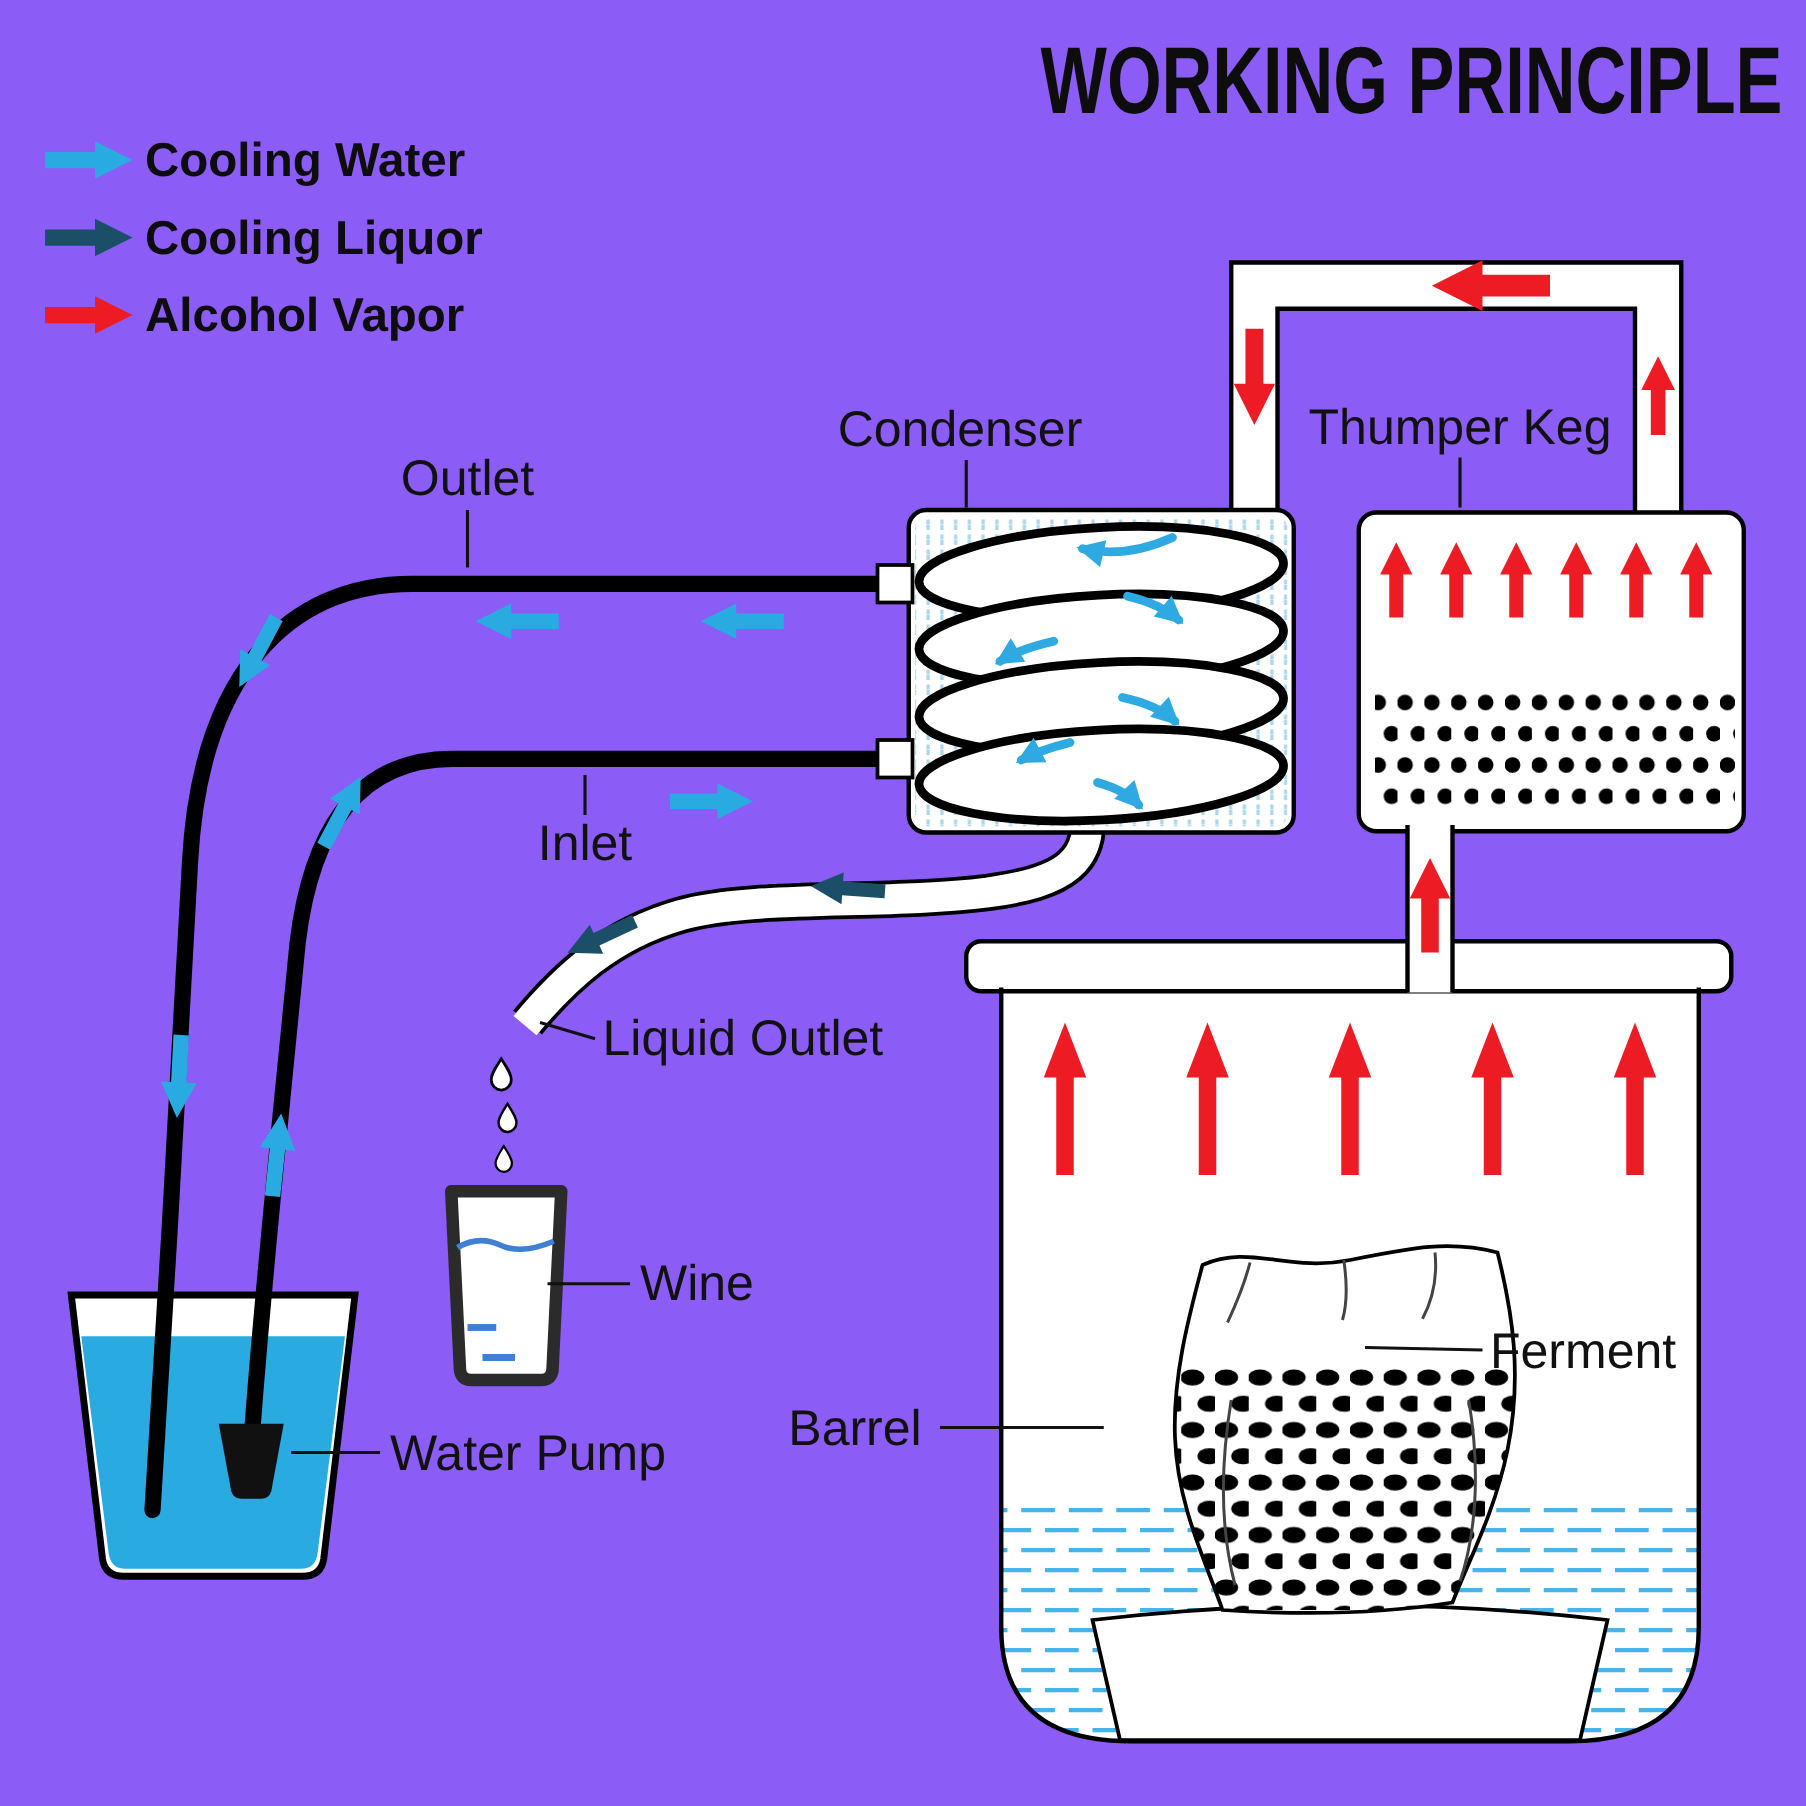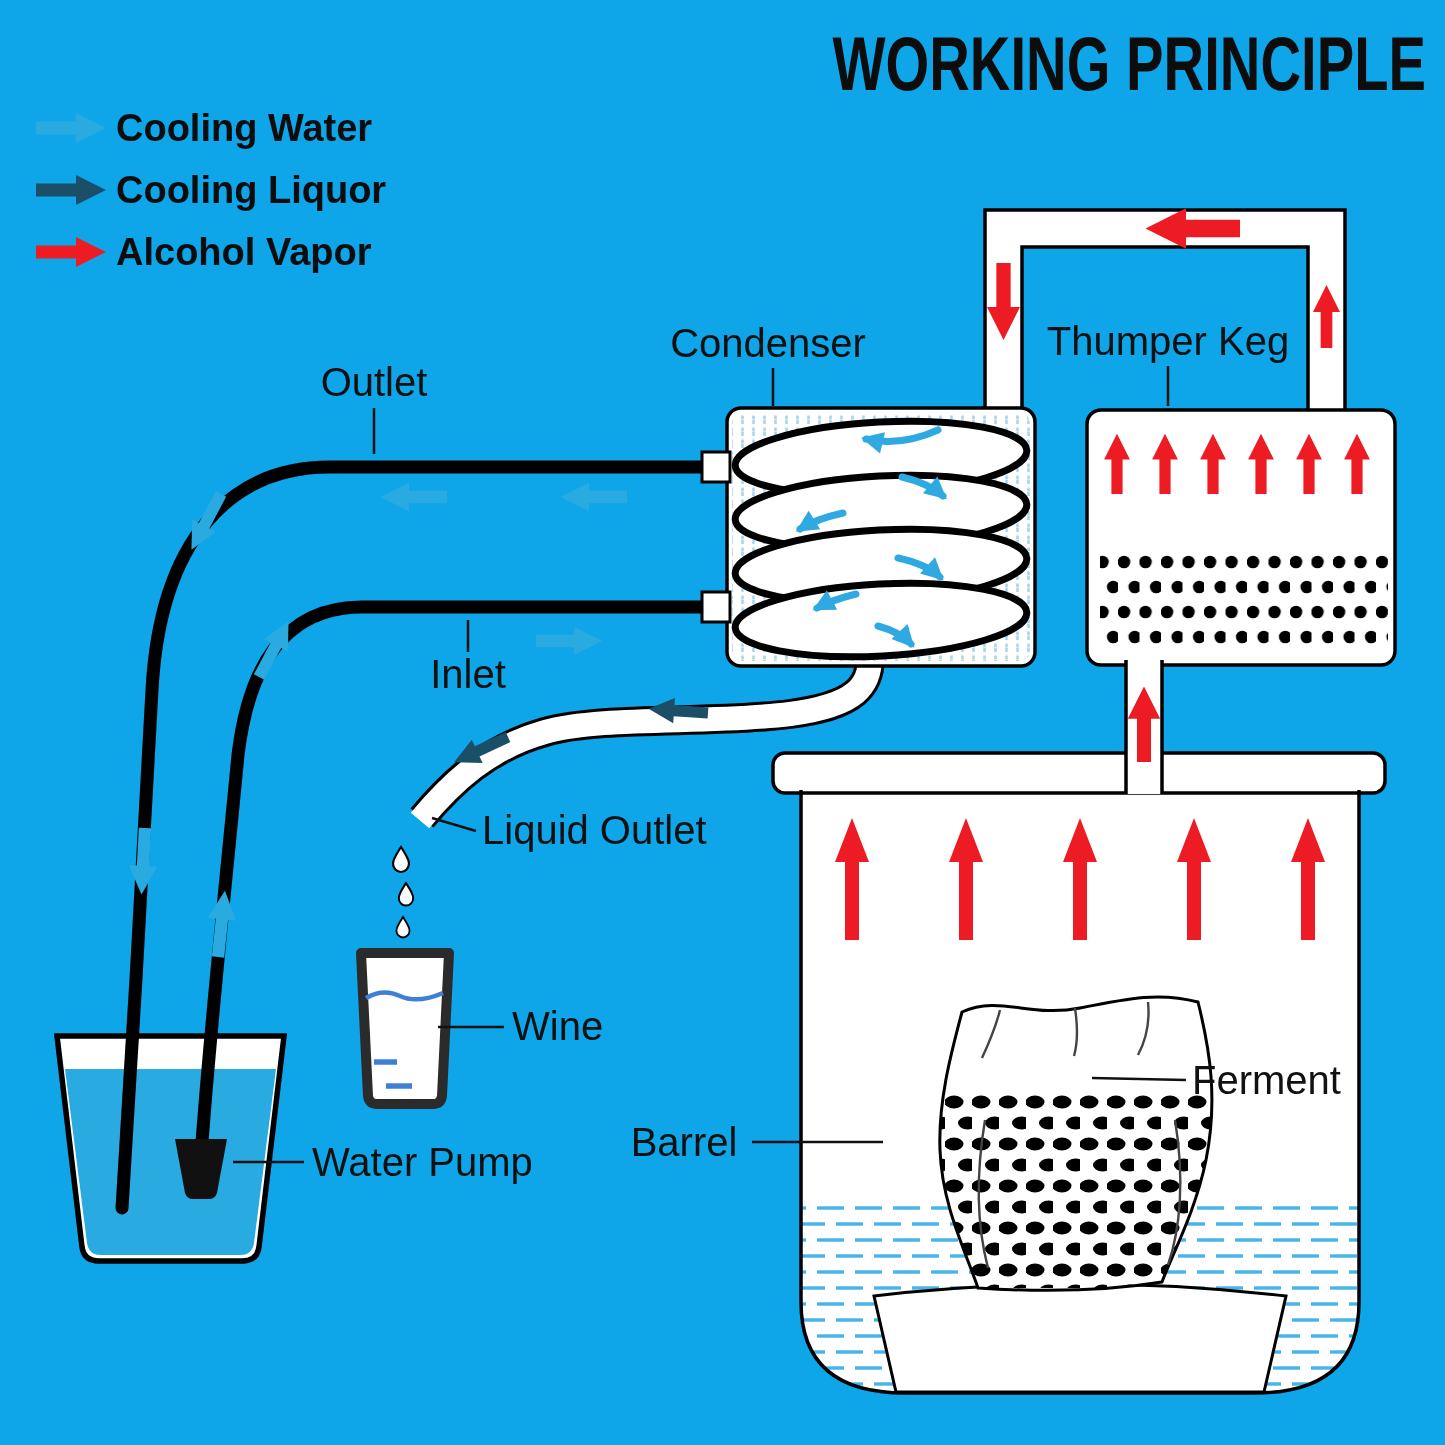--- a/index.html
+++ b/index.html
@@ -1,16 +1,16 @@
 <!DOCTYPE html>
 <html><head>
 <meta charset="utf-8">
 <style>
   html,body{margin:0;padding:0;background:#fff;}
-  .stage{position:relative;width:1445px;height:1445px;background:#0ea5e9;overflow:hidden;
+  .stage{position:relative;width:1445px;height:1445px;background:#8b5cf6;overflow:hidden;
          font-family:"Liberation Sans",sans-serif;}
   svg{position:absolute;left:0;top:0;}
   .ttl{font-family:"Liberation Sans",sans-serif;font-weight:bold;font-size:76px;fill:#0d0d0d;}
   .leg{font-family:"Liberation Sans",sans-serif;font-weight:bold;font-size:38px;fill:#0d0d0d;}
   .lbl{font-family:"Liberation Sans",sans-serif;font-weight:400;font-size:40px;fill:#111;}
   .leader{stroke:#111;stroke-width:2.5;fill:none;}
 </style>
 </head>
 <body>
 

